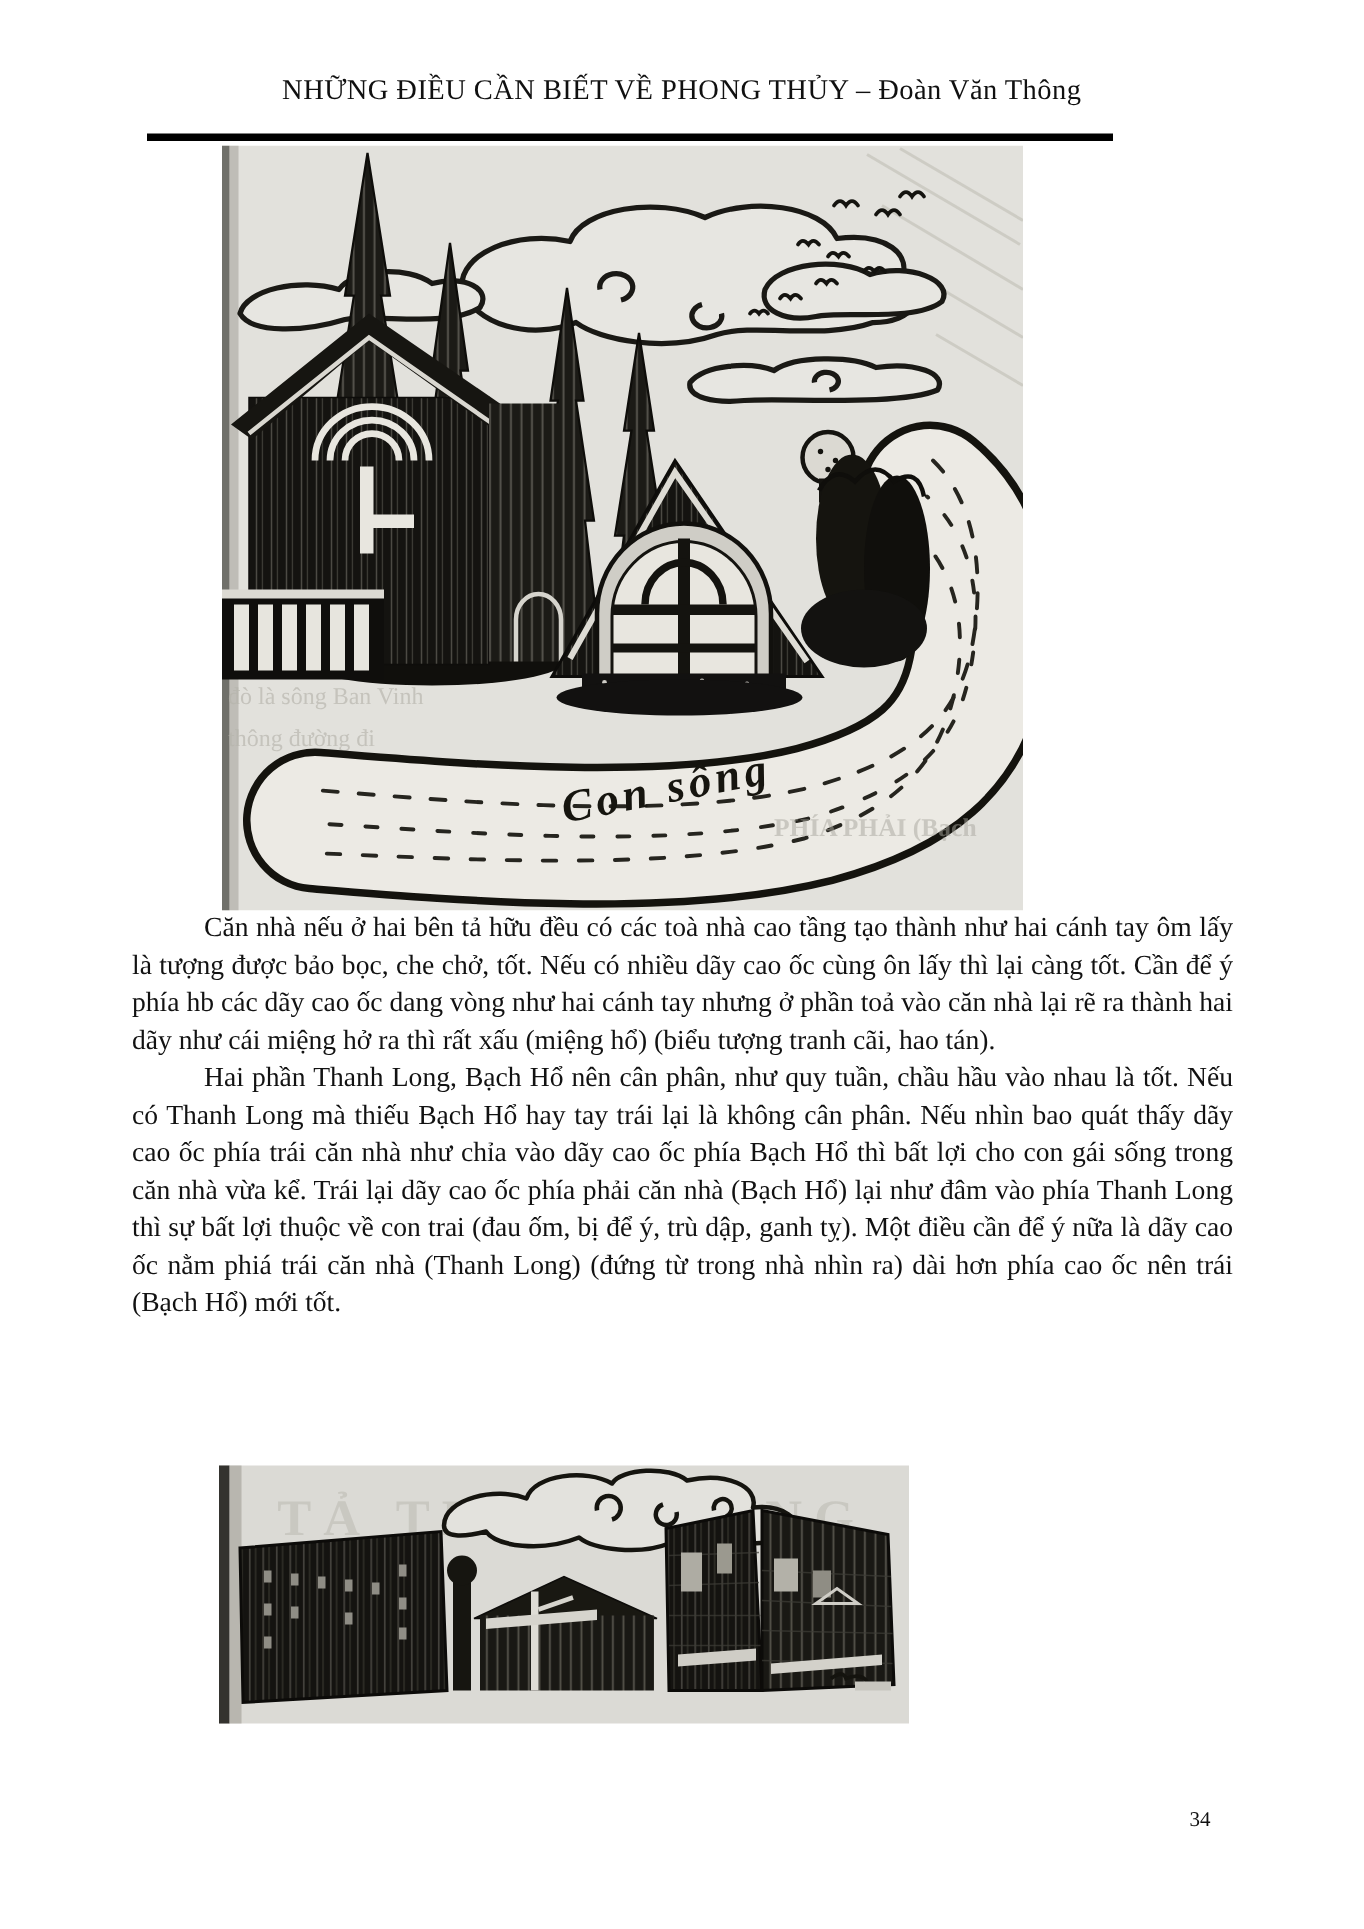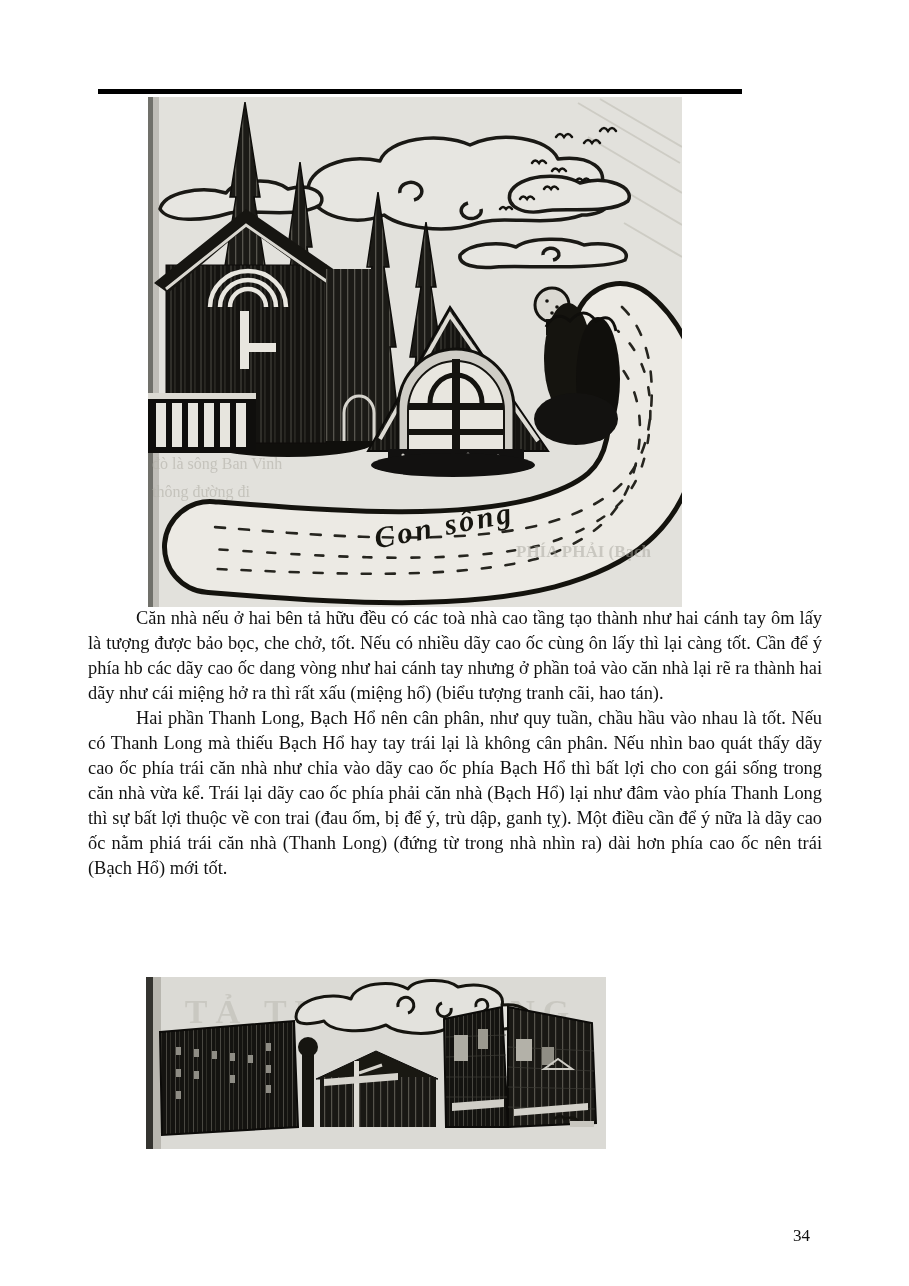--- a/index.html
+++ b/index.html
@@ -41,31 +41,31 @@
     top: 606px; left: 88px;
     width: 734px;
     font-size: 18.4px;
     line-height: 25px;
     text-align: justify;
   }
   .body-text p { margin: 0; text-indent: 48px; }
   .page-number {
     position: absolute;
     top: 1206px; left: 793px;
-    font-size: 17px;
+    font-size: 14px;
     color: #101010;
-    margin-top: 20px;
   }
   svg text { font-family: "Liberation Serif", serif; }
 </style>
 </head>
 <body>
 
 <div class="page">
 
+  <div class="header-title">NHỮNG ĐIỀU CẦN BIẾT VỀ PHONG THỦY – Đoàn Văn Thông</div>
   <div class="header-rule"></div>
 
   <div class="fig-top">
     <svg width="534" height="510" viewBox="0 0 534 510" xmlns="http://www.w3.org/2000/svg">
       <defs>
         <pattern id="tp1" width="7" height="12" patternUnits="userSpaceOnUse">
           <rect width="7" height="12" fill="#1b1a16"></rect>
           <rect x="3" width="1.3" height="12" fill="#56544d"></rect>
         </pattern>
         <pattern id="tp2" width="10" height="12" patternUnits="userSpaceOnUse">

